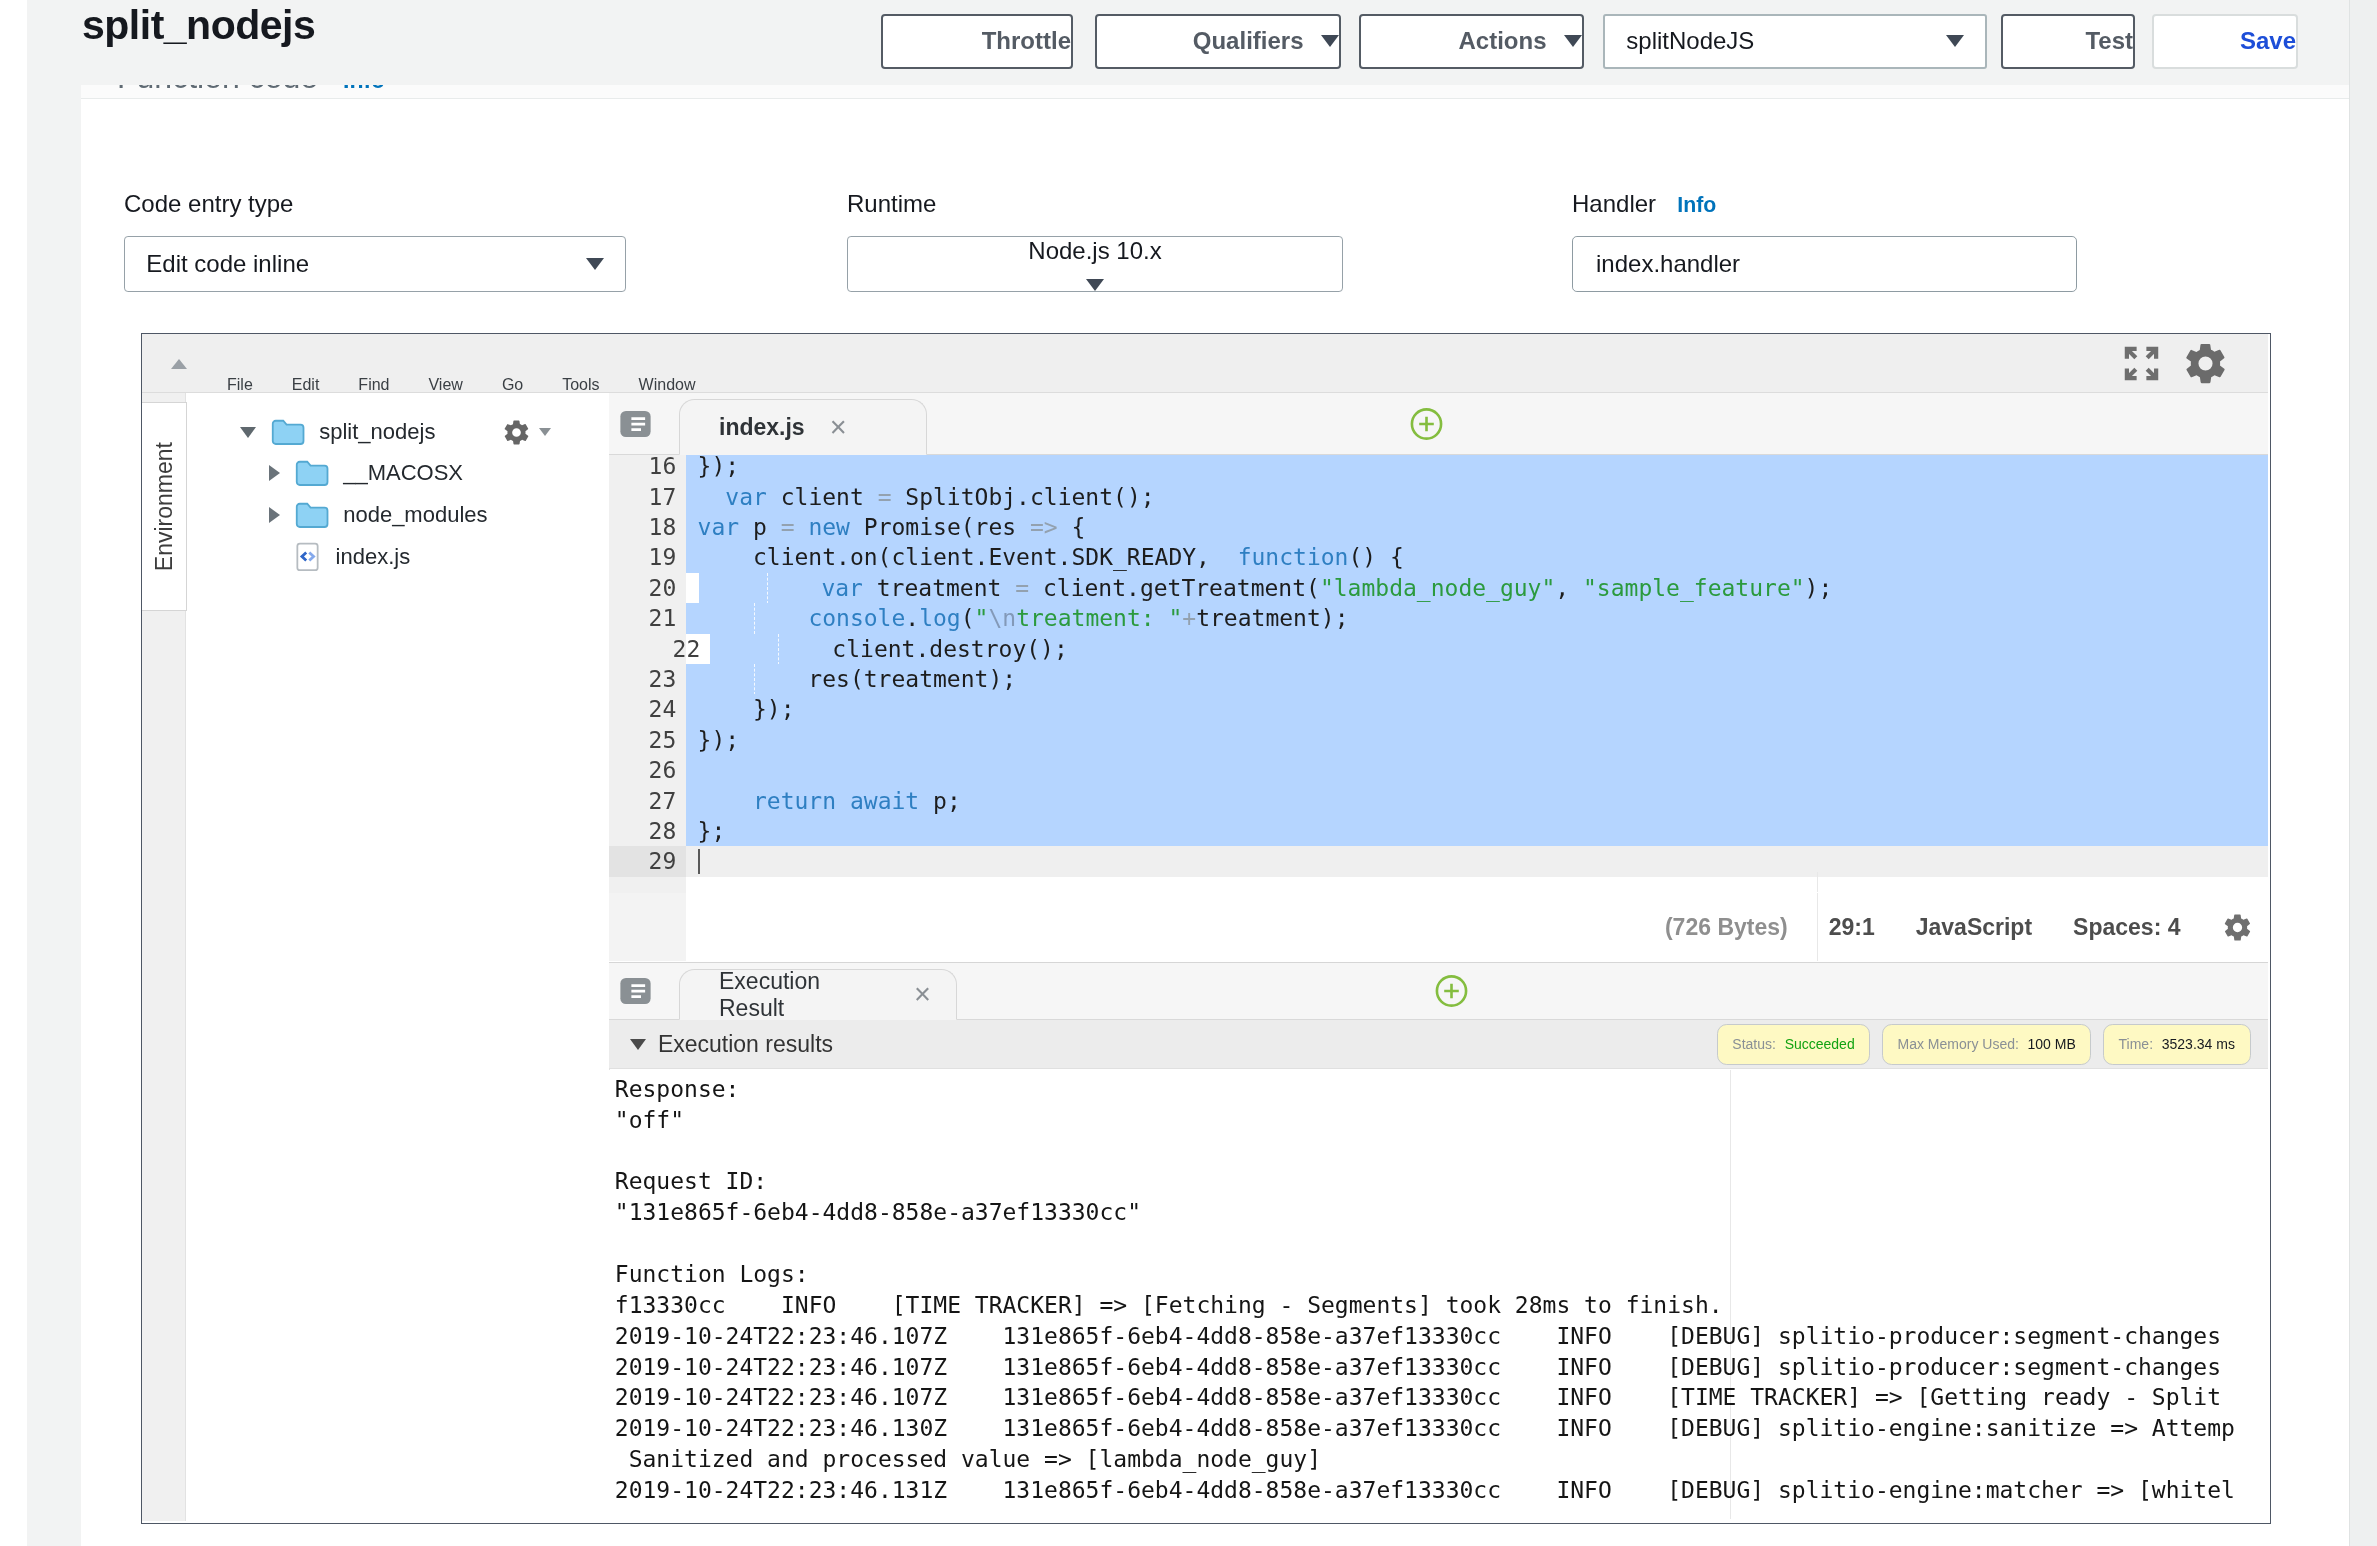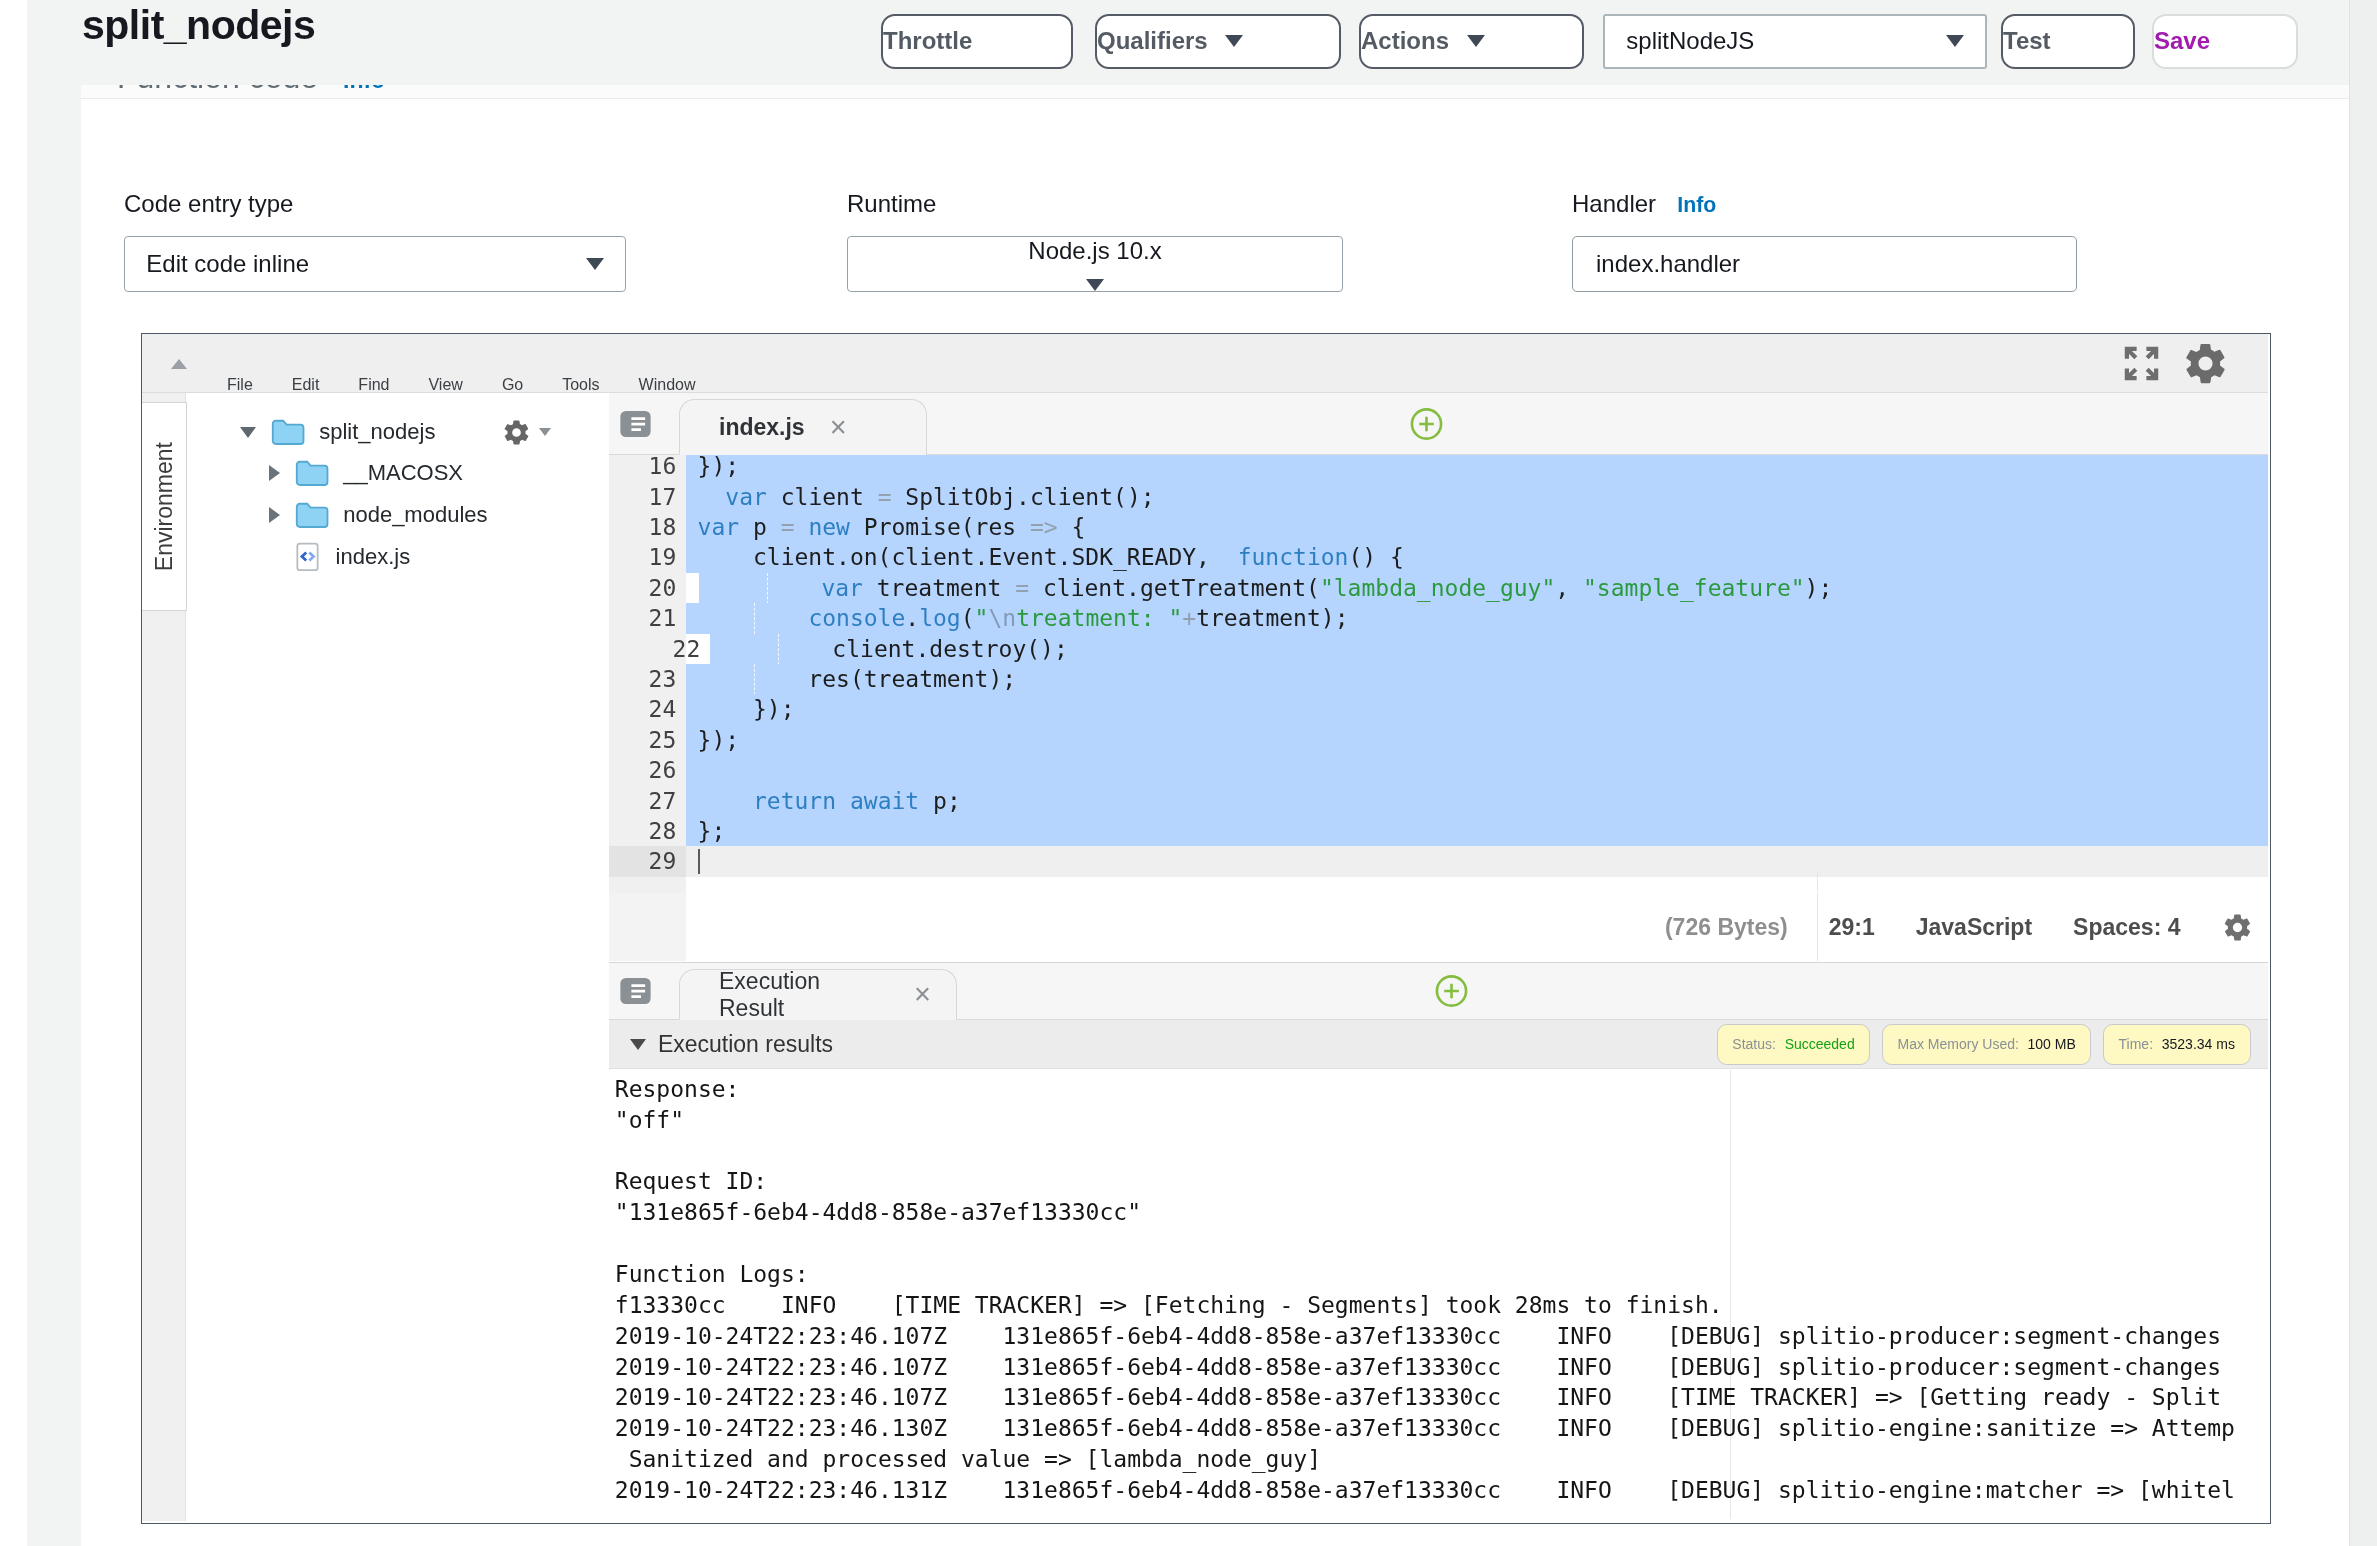--- a/index.html
+++ b/index.html
@@ -6,23 +6,23 @@
   html,body { background:#e9ebeb; }
   body { font-family:"Liberation Sans", sans-serif; }
   .screen { position:relative; width:2377px; height:1547px; background:#f2f3f3; overflow:hidden; }
 
   
   .left-white-strip { position:absolute; left:0; top:0; width:27px; height:1547px; background:#ffffff; }
   .scrollbar-strip  { position:absolute; right:0; top:0; width:28px; height:1547px; background:#eef0f0; border-left:1px solid #e0e3e3; }
 
   .page-title { position:absolute; left:82px; top:1.9px; font-size:41px; font-weight:bold; color:#16191f; letter-spacing:-0.5px; }
 
-  .btn { position:absolute; top:13.6px; height:55px; background:#fff; border:2.9px solid #545b64; border-radius:14px;
-         font-size:24px; font-weight:bold; color:#545b64; display:flex; align-items:center; justify-content:flex-start; gap:17.5px; cursor:pointer; }
-  .btn.disabled { border-color:#d9dddd; color:#a21caf; }
+  .btn { position:absolute; top:13.6px; height:55px; background:#fff; border:2.9px solid #545b64; border-radius:4px;
+         font-size:24px; font-weight:bold; color:#545b64; display:flex; align-items:center; justify-content:flex-end; gap:17.5px; cursor:pointer; }
+  .btn.disabled { border-color:#d9dddd; color:#1d4ed8; }
   .caret-dk { width:0; height:0; border-left:9.7px solid transparent; border-right:9.7px solid transparent; border-top:12.6px solid #3f4855; }
   .toolbar-select { position:absolute; top:13.6px; height:55px; background:#fff; border:2.9px solid #aab6ba; border-radius:2.9px;
          display:flex; align-items:center; font-size:24px; color:#16191f; padding:0 21.3px; justify-content:space-between; cursor:pointer; }
 
   .sticky-strip { position:absolute; left:81px; top:85px; width:2269px; height:13.6px; background:#fbfbfb; overflow:hidden; border-bottom:1px solid #e8ebeb; }
   .clipped-heading { position:absolute; left:36px; top:-26px; font-size:32px; color:#5f6a73; white-space:nowrap; }
   .clipped-heading .inf { color:#0073bb; font-weight:bold; font-size:23px; margin-left:25px; }
 
   .panel { position:absolute; left:81px; top:99px; width:2269px; height:1448px; background:#ffffff; }
 

